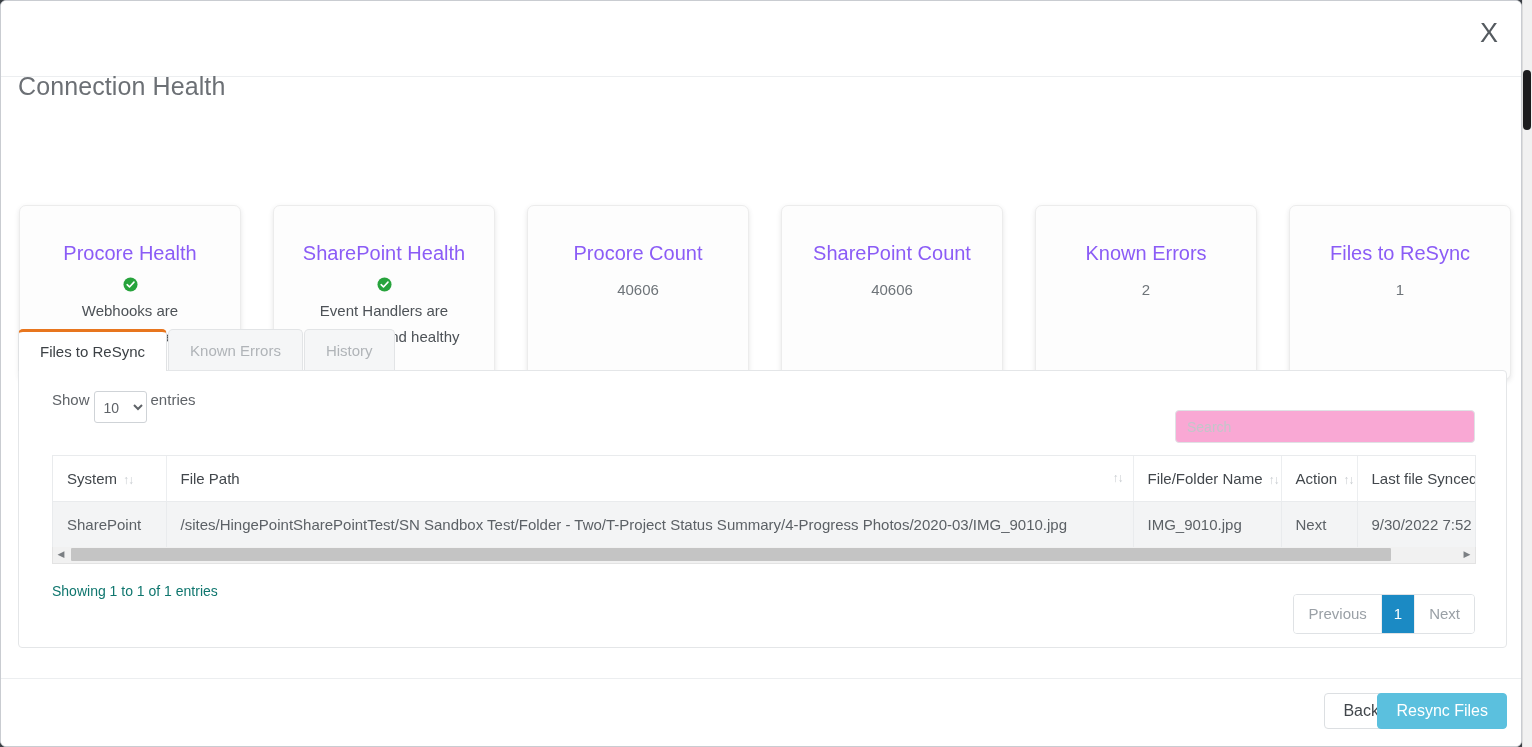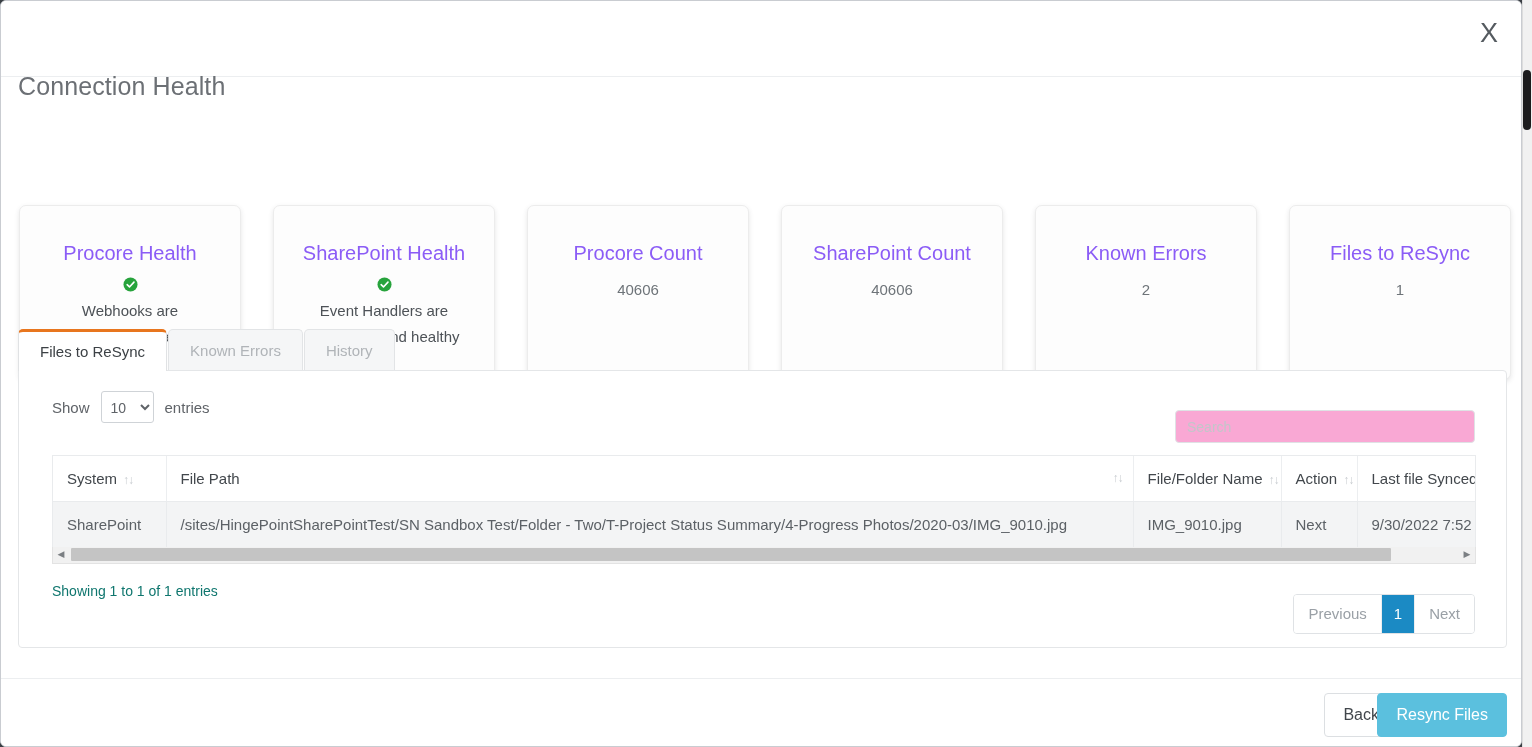--- a/index.html
+++ b/index.html
@@ -157,22 +157,22 @@
   #table-controls {
     position: relative;
     height: 60px;
   }
   #show-entries {
     position: absolute;
     left: 33px; top: 20px;
     font-size: 15px;
     color: #5f6368;
     display: flex;
-    align-items: center;
-    gap: 11px;
+    align-items: flex-start;
+    gap: 4px;
   }
   #entries-select {
     font-family: "Liberation Sans", sans-serif;
     font-size: 14px;
     color: #5f6368;
     height: 32px;
     padding: 2px 2px 1px 5px;
     border: 1px solid #cfd3d7;
     border-radius: 3px;
     background: #ffffff;
@@ -319,21 +319,21 @@
     position: absolute;
     left: 0; bottom: 0;
     width: 1522px;
     height: 68px;
     border-top: 1px solid #eceef0;
     background: #ffffff;
   }
   .footer-btn {
     position: absolute;
     top: 14px;
-    height: 44px;
+    height: 36px;
     border-radius: 4px;
     font-size: 16px;
     font-family: "Liberation Sans", sans-serif;
     cursor: pointer;
     padding: 0 18px;
   }
   #back-button {
     right: 125px;
     background: #ffffff;
     color: #41464b;

